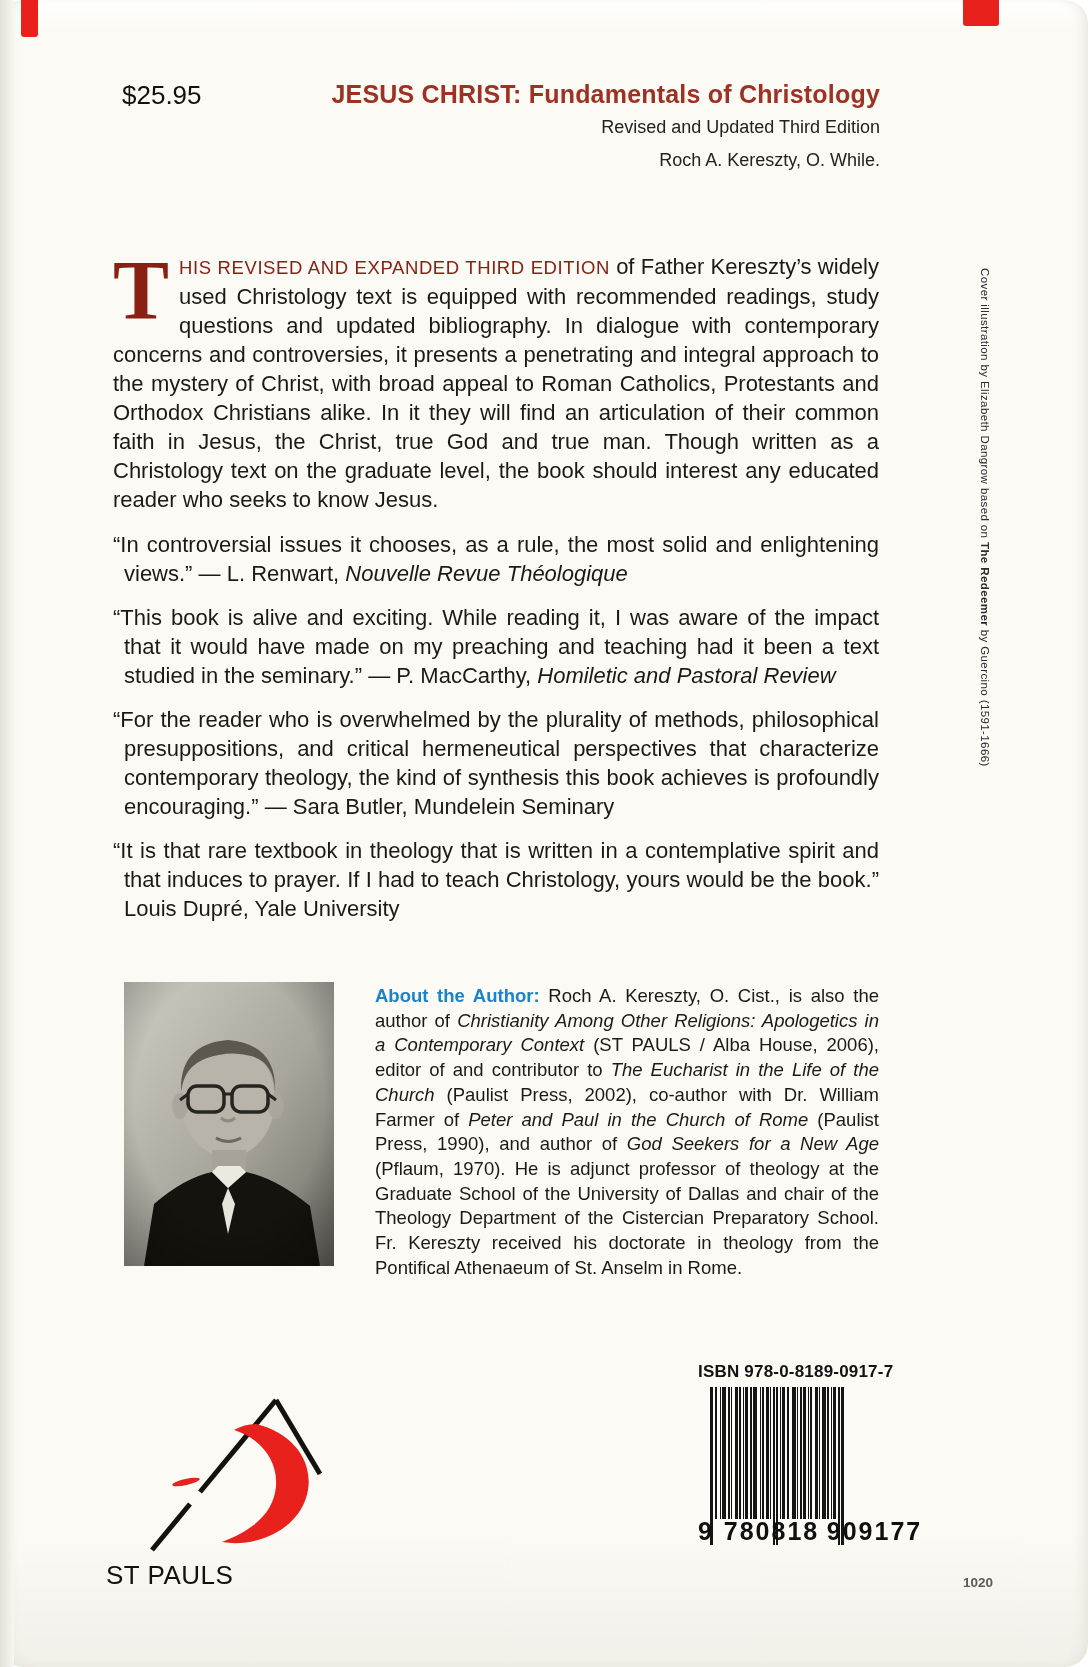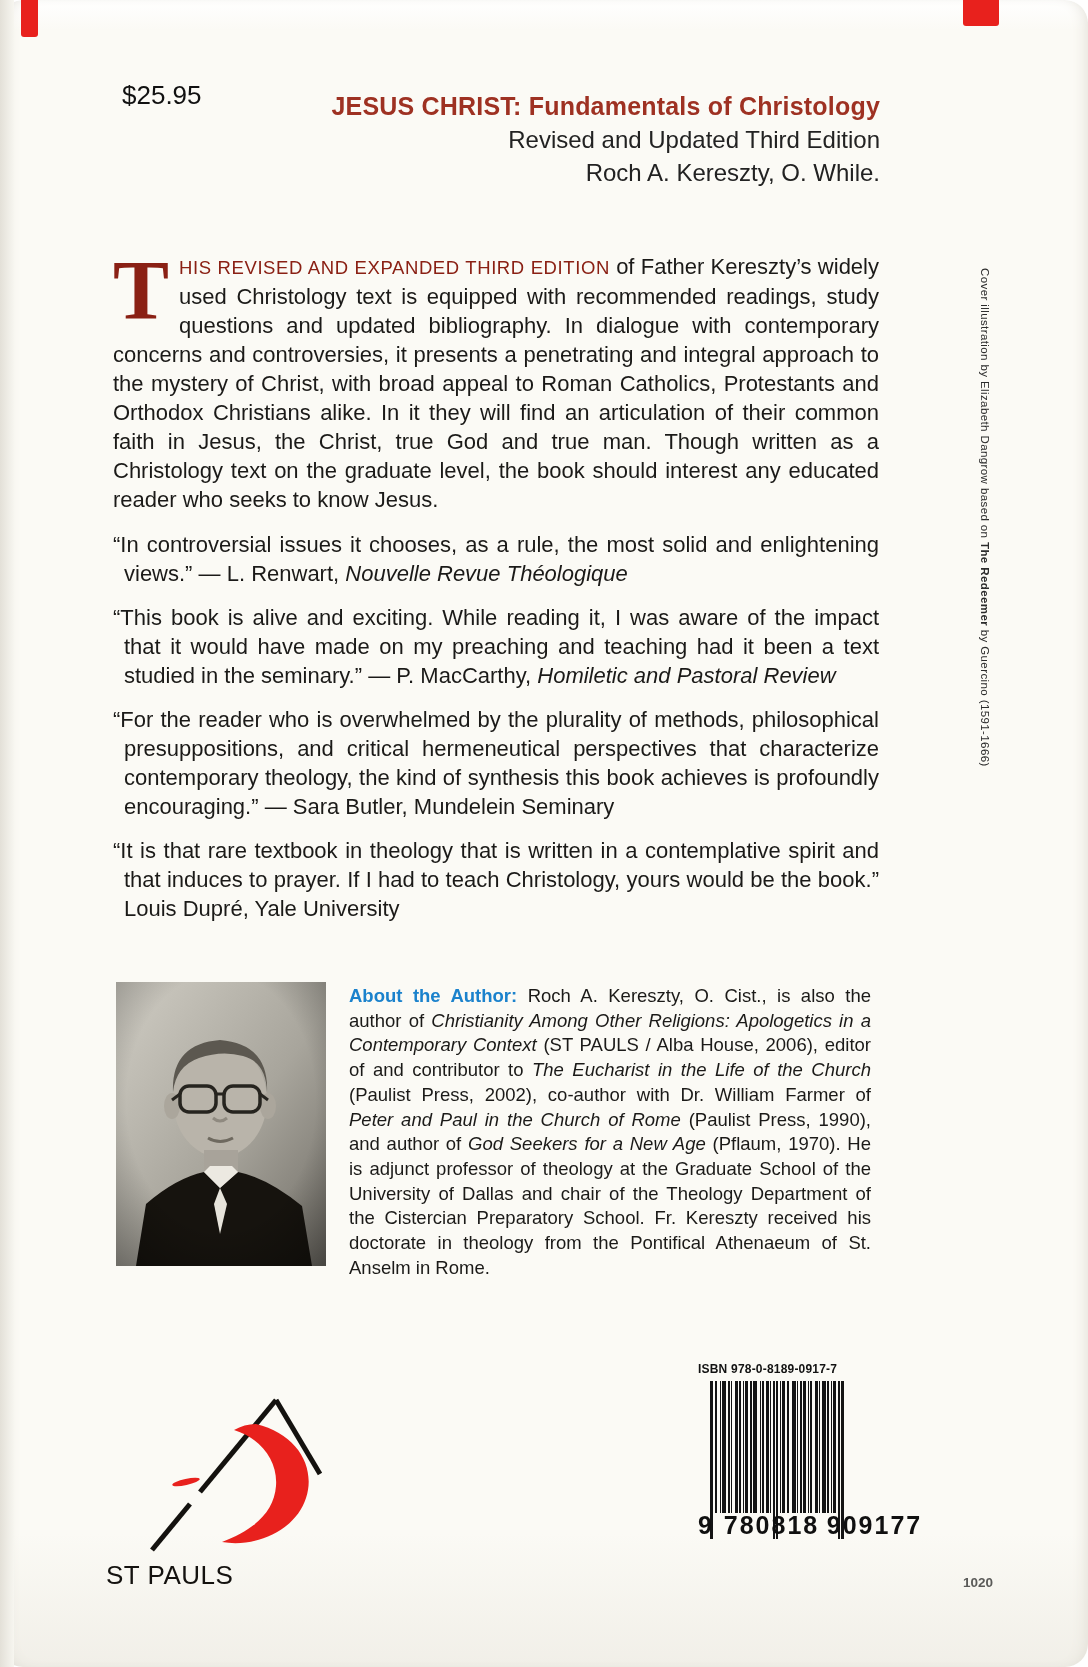--- a/index.html
+++ b/index.html
@@ -24,49 +24,49 @@
     border-radius:23px;
   }
   .edge-left{position:absolute;left:0;top:0;width:14px;height:100%;
     background:linear-gradient(90deg,#e3e0d8,#f7f6f0);}
   .red-mark{position:absolute;background:var(--logo-red);}
   .red-mark.tl{left:21px;top:0;width:17px;height:37px;border-radius:0 0 3px 3px;}
   .red-mark.tr{left:963px;top:0;width:36px;height:26px;border-radius:0 0 3px 3px;}
 
   
   .price{position:absolute;left:122px;top:80px;font-size:26px;color:#111;}
-  .title-block{position:absolute;top:78px;right:208px;text-align:right;line-height:33px;margin-top:12px;}
+  .title-block{position:absolute;top:78px;right:208px;text-align:right;line-height:33px;}
   .book-title{font-size:25px;font-weight:bold;color:var(--title-red);letter-spacing:.2px;}
-  .book-edition,.book-author{font-size:24px;color:#222;}
+  .book-edition,.book-author{font-size:18px;color:#222;}
 
   
   .main-col{position:absolute;left:113px;top:252px;width:766px;color:var(--ink);}
   .main-col p{margin:0;text-align:justify;font-size:22px;line-height:29px;}
   .intro{margin-bottom:16px !important;}
   .dropcap{
     float:left;font-size:84px;line-height:66px;padding:6px 10px 0 0;
     color:var(--maroon);font-weight:bold;font-family:"Liberation Serif","DejaVu Serif",serif;
   }
   .sc{color:var(--maroon);font-size:18.5px;letter-spacing:.6px;}
   .quote{margin-top:15px !important;text-indent:-11px;padding-left:11px;}
   .it{font-style:italic;}
   .bd{font-weight:bold;}
   .run-blue{color:var(--blue);font-weight:bold;}
 
   
-  .about{position:absolute;left:116px;top:982px;width:755px;display:flex;gap:23px;}
+  .about{position:absolute;left:124px;top:982px;width:755px;display:flex;gap:41px;}
   .photo{width:210px;height:284px;flex:none;background:#777;}
   .bio{flex:1;font-size:18.5px;line-height:24.7px;text-align:justify;color:var(--ink);margin-top:2px;}
 
   
   .logo{position:absolute;left:138px;top:1382px;width:205px;height:180px;}
   .publisher{position:absolute;left:106px;top:1560px;font-size:26px;font-weight:normal;
     letter-spacing:.5px;color:#14120f;}
   .isbn-block{position:absolute;left:698px;top:1362px;width:228px;}
-  .isbn-label{font-size:12px;font-weight:bold;color:#121212;letter-spacing:.2px;}
+  .isbn-label{font-size:17px;font-weight:bold;color:#121212;letter-spacing:.2px;}
   .barcode{position:relative;margin-top:5px;height:160px;background:transparent;}
   .bars{position:absolute;left:12px;top:0;height:132px;display:flex;align-items:flex-start;}
   .bar{height:132px;background:#141414;}
   .bar.guard{height:158px;}
   .gap{height:132px;}
   .ean-digits{position:absolute;left:0;top:130px;width:228px;font-size:25px;font-weight:bold;
     color:#101010;display:flex;font-family:"Liberation Sans","DejaVu Sans",sans-serif;}
   .ean-lead{width:22px;text-align:left;}
   .ean-g{flex:1;text-align:center;letter-spacing:2px;}
   .print-code{position:absolute;left:963px;top:1575px;font-size:13.5px;font-weight:bold;color:#5a5a58;}

